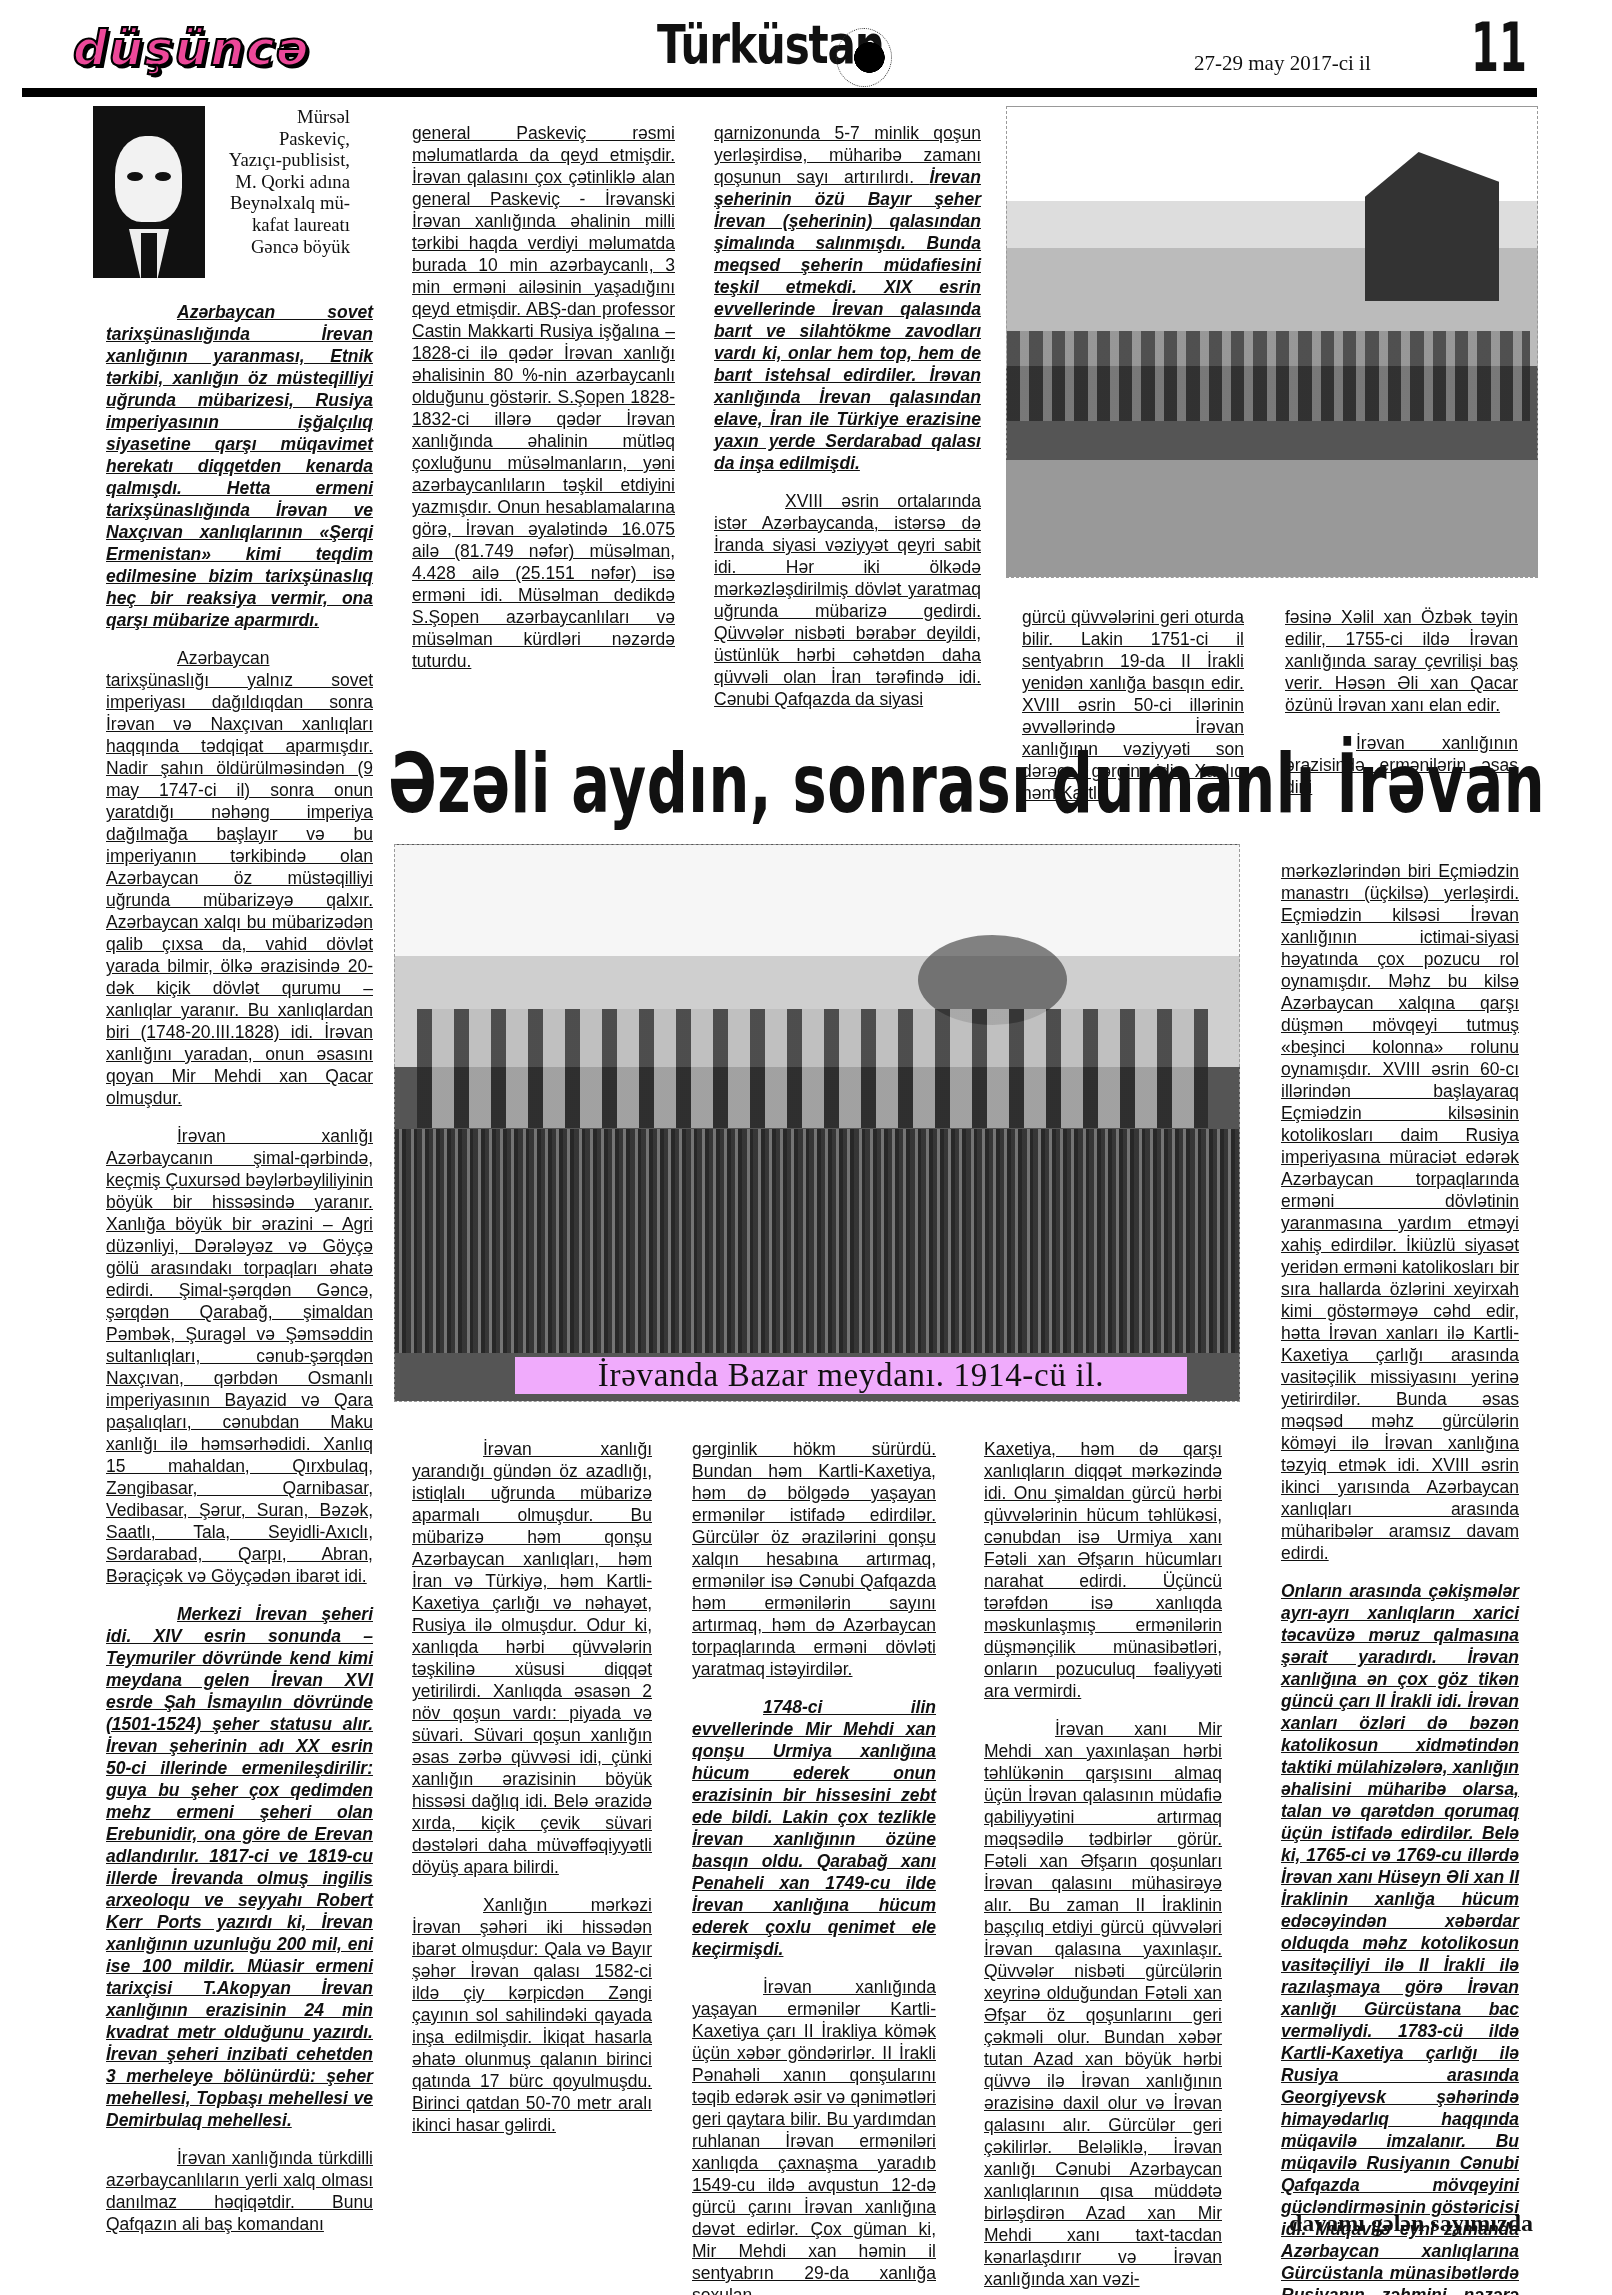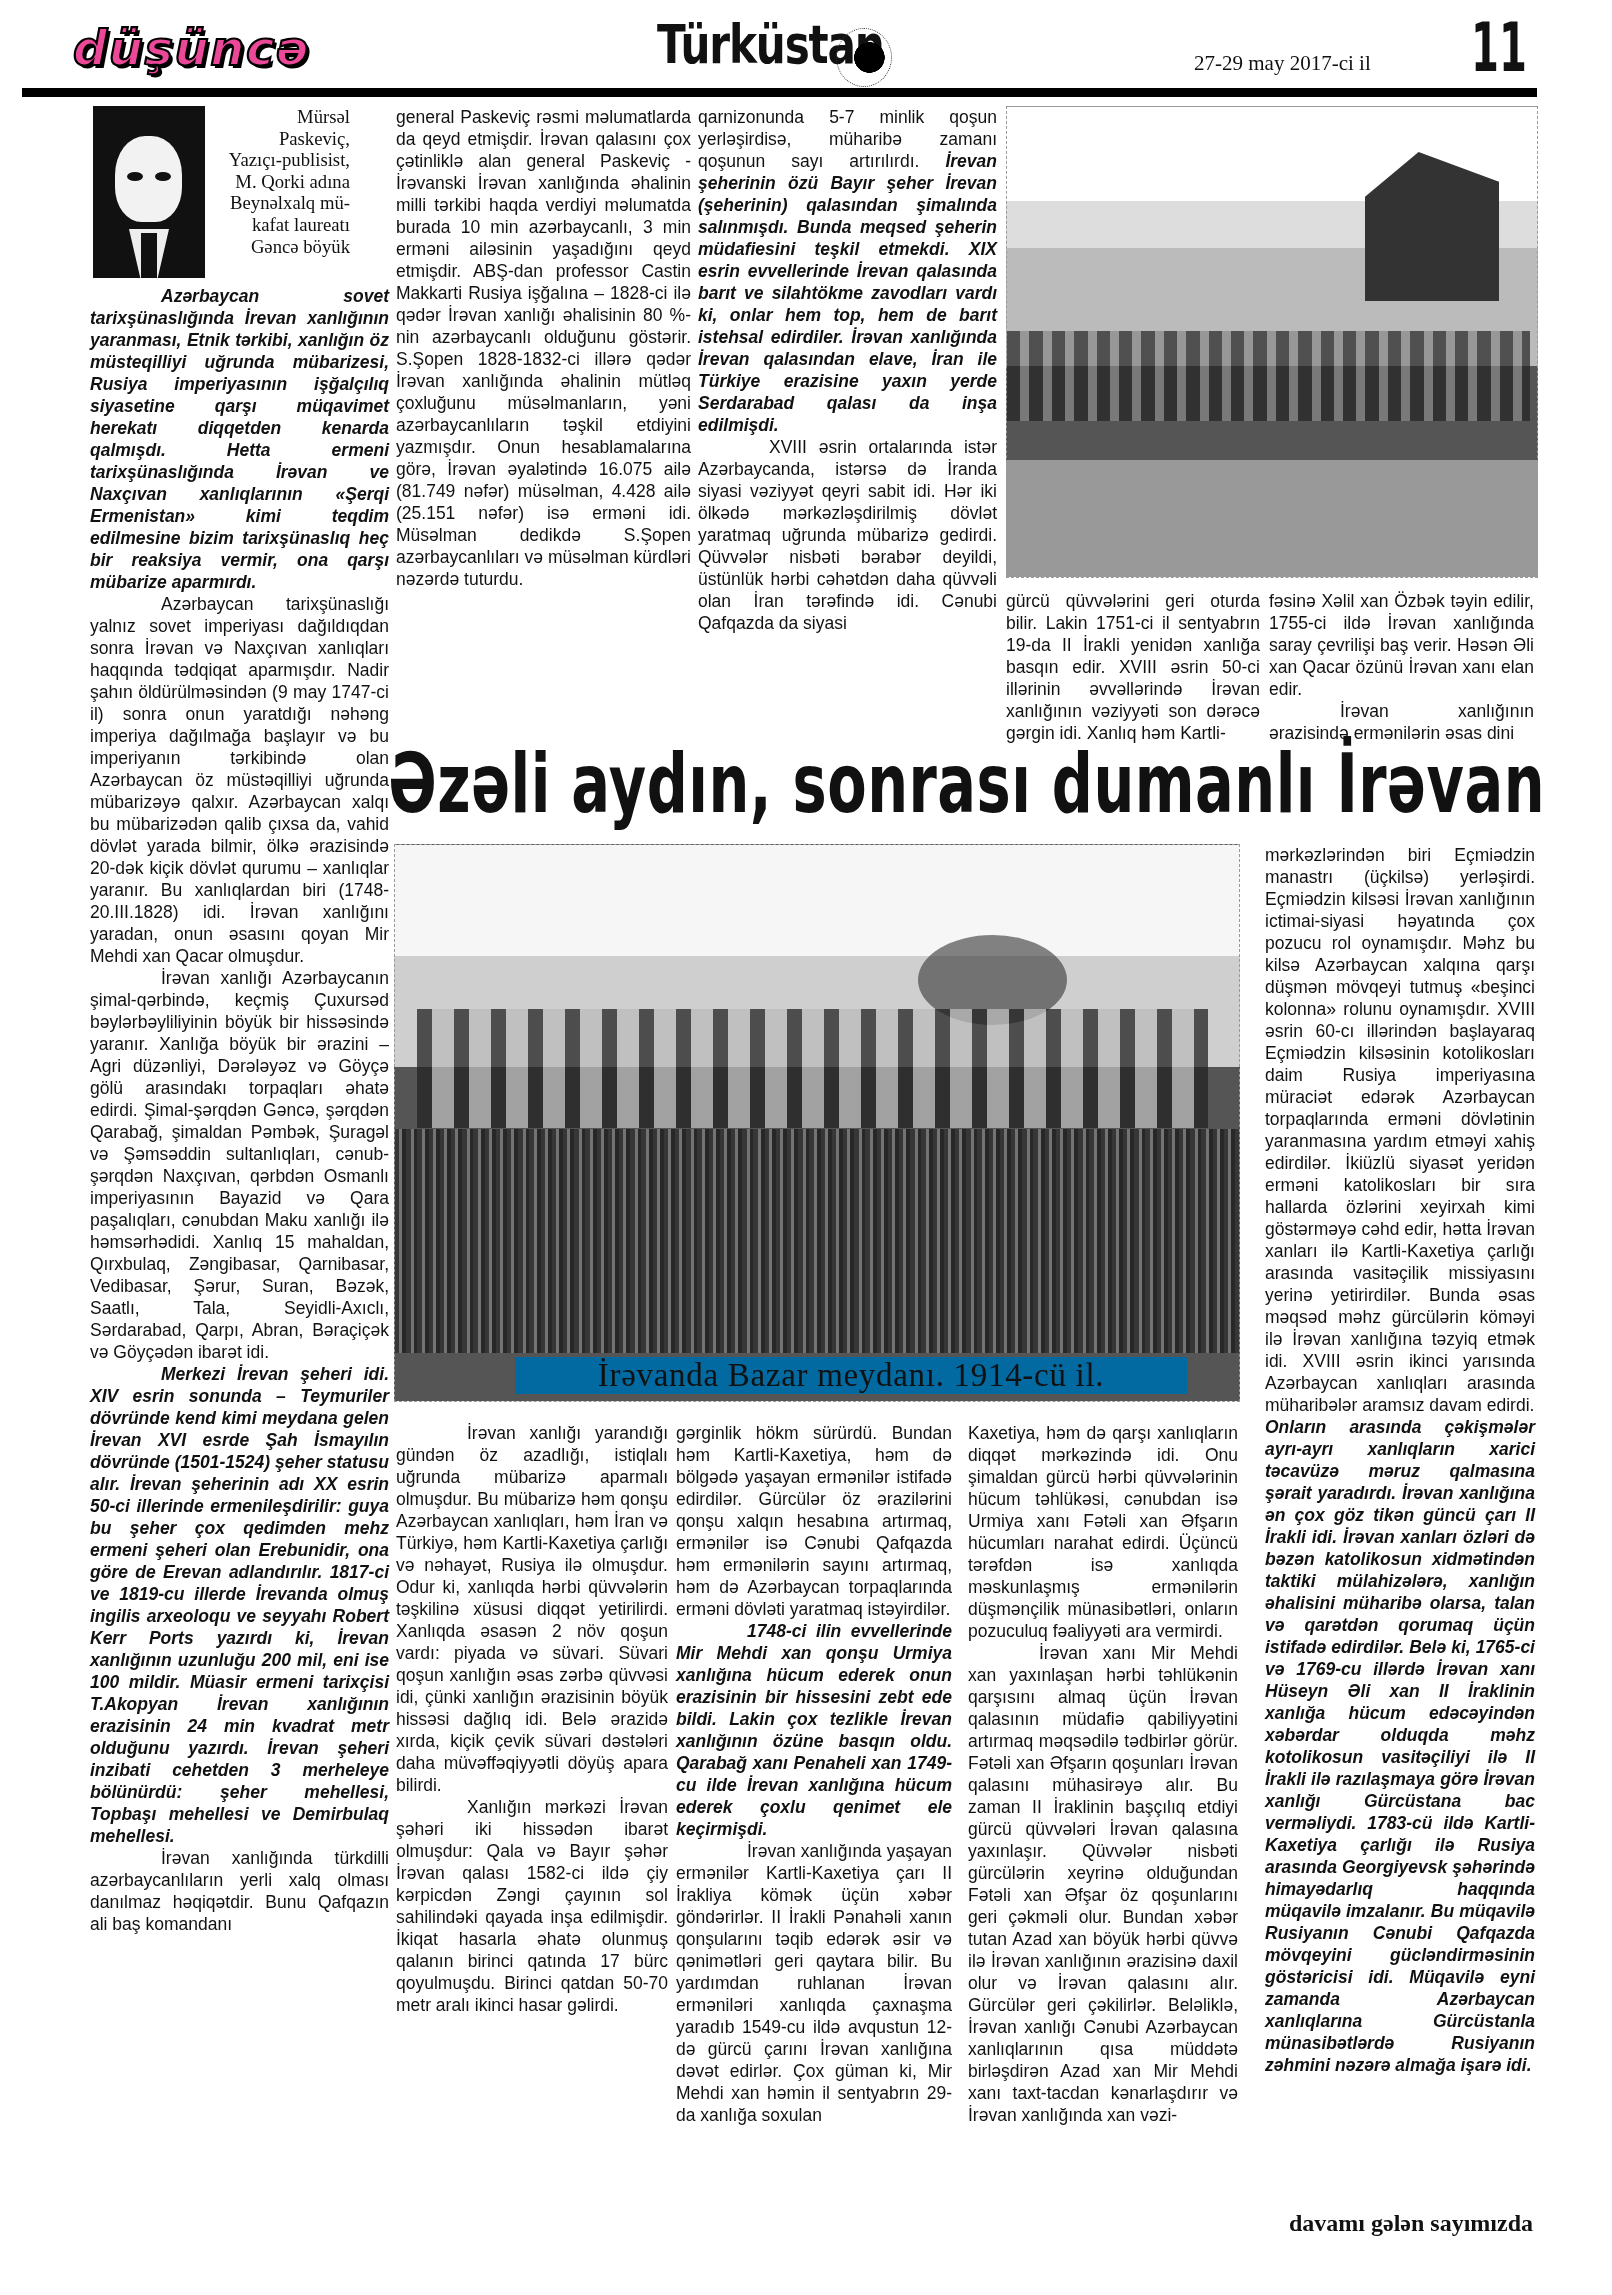--- a/index.html
+++ b/index.html
@@ -7,21 +7,21 @@
   .abs { position:absolute; }
   
   .section-logo { left:45px; top:22.4px; font-family:"DejaVu Sans", sans-serif; font-style:italic; font-weight:bold; font-size:48px; letter-spacing:1.5px; color:#ec4899; -webkit-text-stroke:2.2px #000; text-shadow:3px 3px 0 #000; line-height:52px;margin-left:28px; }
   .paper-title { left:657px; top:15px; font-family:"DejaVu Sans", sans-serif; font-weight:bold; font-size:54px; transform:scaleX(0.78); transform-origin:left top; letter-spacing:-1.5px; line-height:60px; }
   .globe { left:836px; top:28px; width:54px; height:57px; border-radius:50%; border:1.5px dotted #333; background:radial-gradient(circle at 60% 50%, #000 0 35%, transparent 36%); }
   .issue-date { left:1194px; top:51px; font-family:"Liberation Serif", serif; font-size:21px; }
   .page-num { left:1471px; top:10.5px; font-family:"DejaVu Sans", sans-serif; font-weight:bold; font-size:67px; transform:scaleX(0.6); transform-origin:left top; line-height:75px; }
   .rule { left:22.4px; top:88px; width:1515px; height:9px; background:#000; }
   
   .col { font-size:17.5px; line-height:22px; text-align:justify; }
-  .col p { margin:0; text-indent:0; }
+  .col p { margin:16px; text-indent:0;text-decoration:underline; }
   .col p.ind { text-indent:71px; }
   .col .it { font-style:italic; font-weight:bold; }
   .narrow { font-family:"Liberation Sans", sans-serif; transform-origin:left top; }
   
   .portrait { left:93px; top:106px; width:112px; height:172px; background:#111; overflow:hidden; }
   .portrait .face { position:absolute; left:22.4px; top:30px; width:67px; height:86px; background:#f2f2f2; border-radius:45% 45% 40% 40%; }
   .portrait .eye { position:absolute; top:66px; width:16.4px; height:9px; background:#111; border-radius:50%; }
   .portrait .shirt { position:absolute; left:36px; top:123px; width:40px; height:52px; background:#eee; clip-path:polygon(0 0,100% 0,70% 100%,30% 100%); }
   .portrait .tie { position:absolute; left:48px; top:127px; width:16.4px; height:45px; background:#111; }
   .byline { left:216px; top:106px; width:134px; text-align:right; font-family:"Liberation Serif", serif; font-size:18.7px; line-height:21.6px; }
@@ -29,21 +29,21 @@
   .headline { left:388px; top:739px; font-family:"DejaVu Sans", sans-serif; font-weight:bold; font-size:82px; transform:scaleX(0.7); transform-origin:left top; white-space:nowrap; letter-spacing:0.7px; line-height:90px; }
   
   .photo-top { left:1006px; top:106px; width:530px; height:470px; border:1.5px dashed #999; background:
       linear-gradient(180deg, #fff 0 20%, #ddd 20% 30%, #bbb 30% 55%, #555 55% 75%, #999 75% 100%); }
   .photo-top .fort { position:absolute; left:358px; top:45px; width:134px; height:149px; background:#333; clip-path:polygon(0 30%,40% 0,100% 20%,100% 100%,0 100%); }
   .photo-top .wall { position:absolute; left:0; top:224px; width:523px; height:90px; background:repeating-linear-gradient(90deg,#222 0 13.4px,#888 13.4px 22.4px); opacity:.7; }
   .photo-main { left:394px; top:844px; width:844px; height:556px; border:1.5px dashed #999; overflow:hidden; background:linear-gradient(180deg,#f6f6f6 0 20%, #cfcfcf 20% 40%, #555 40% 100%); }
   .photo-main .arcade { position:absolute; left:22.4px; top:164px; width:791px; height:119px; background:repeating-linear-gradient(90deg,#222 0 15px,#bbb 15px 37px); opacity:.75; }
   .photo-main .crowd { position:absolute; left:0; top:284px; width:844px; height:224px; background:repeating-linear-gradient(90deg,#333 0 4.5px,#777 4.5px 7.5px,#222 7.5px 11.2px); opacity:.9; }
   .photo-main .smoke { position:absolute; left:523px; top:90px; width:149px; height:90px; background:#333; border-radius:50%; opacity:.6; }
-  .photo-caption { left:515px; top:1357px; width:672px; text-align:center; font-family:"Liberation Serif", serif; font-size:33px; background:#0369a1; letter-spacing:0.7px; }
+  .photo-caption { left:515px; top:1357px; width:672px; text-align:center; font-family:"Liberation Serif", serif; font-size:33px; background:#f0abfc; letter-spacing:0.7px; }
   .continued { left:1269px; top:2182px; width:284px; text-align:center; font-family:"Liberation Serif", serif; font-weight:bold; font-size:24px;margin-top:28px; }
 </style>
 </head>
 <body>
 
 <div class="abs section-logo">düşüncə</div>
 <div class="abs paper-title">Türküstan</div>
 <div class="abs globe"></div>
 <div class="abs issue-date">27-29 may 2017-ci il</div>
 <div class="abs page-num">11</div>

